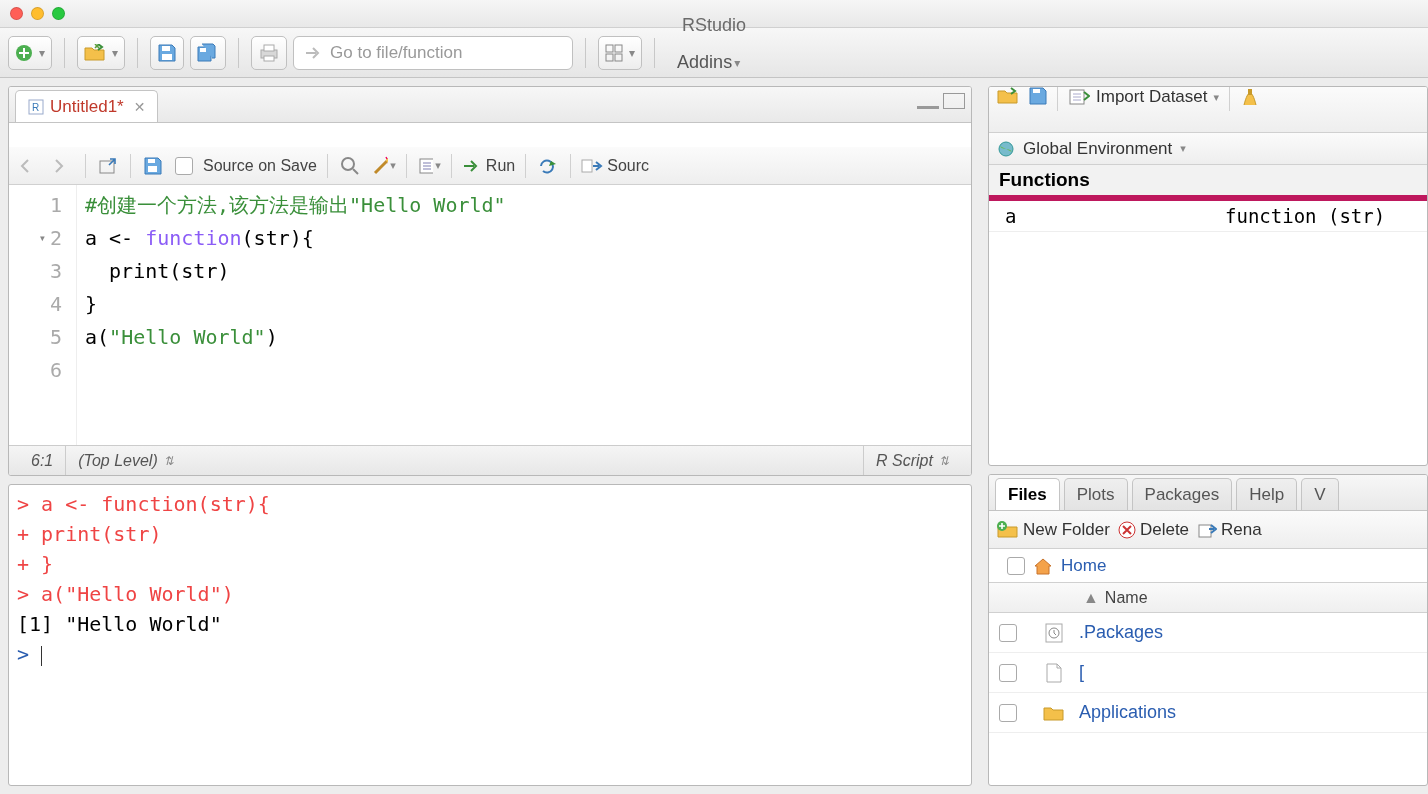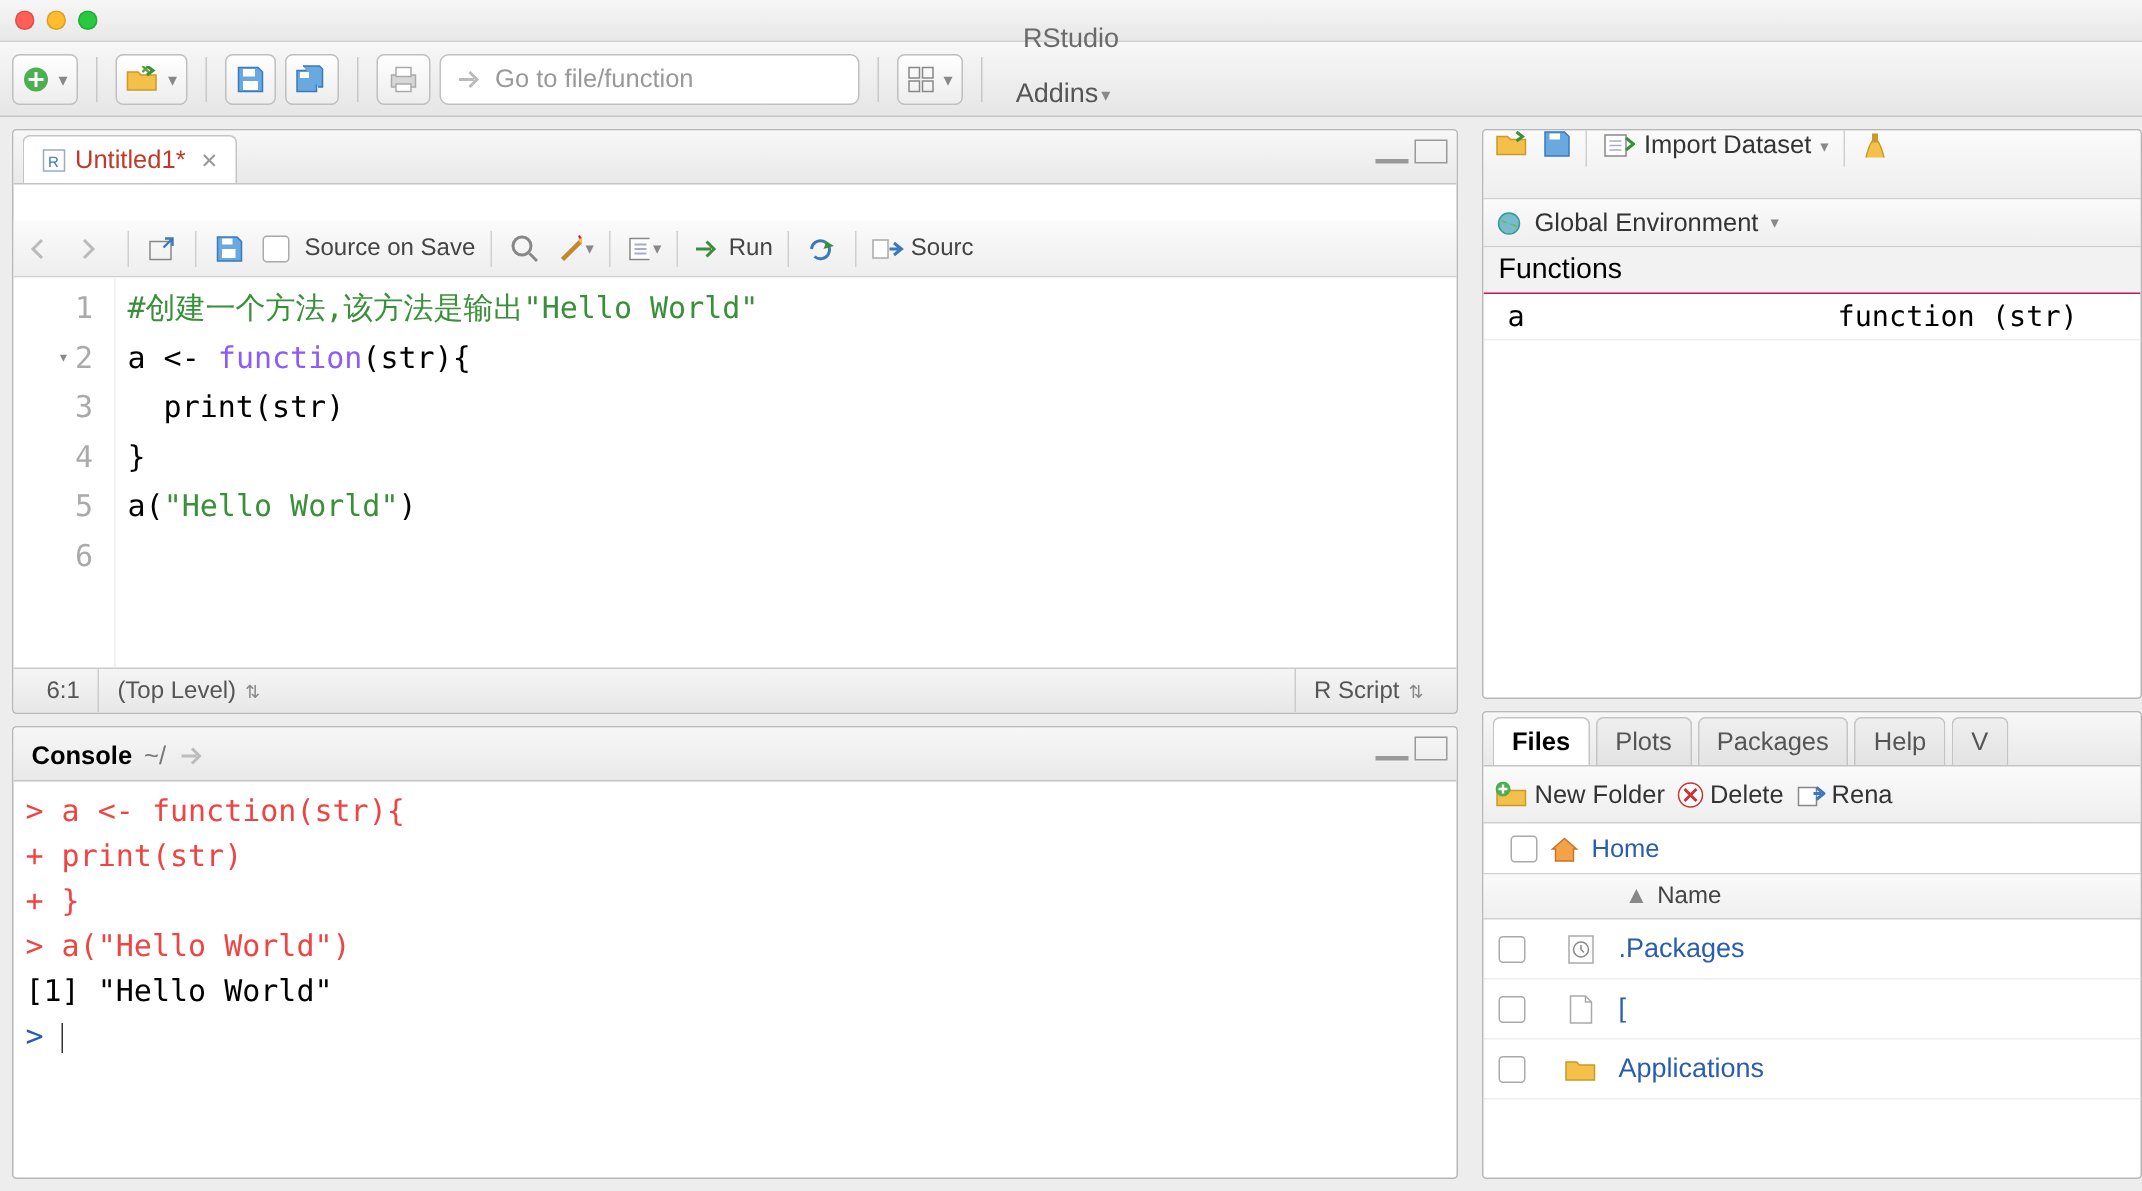--- a/index.html
+++ b/index.html
@@ -34,26 +34,26 @@
 .editor { display: flex; font-family: "Menlo", "Consolas", monospace; font-size: 20px; line-height: 33px; flex: 1; background: #fff; }
 .gutter { width: 68px; text-align: right; padding: 4px 14px 4px 4px; color: #aaa; border-right: 1px solid #eee; user-select: none; }
 .gutter .gl { display: flex; justify-content: flex-end; align-items: center; gap: 4px; }
 .gutter .fold { color: #888; font-size: 12px; }
 .code { padding: 4px 8px; white-space: pre; }
 .c-comment { color: #3a8f3a; }
 .c-kw { color: #8b5cf6; }
 .c-str { color: #3a8f3a; }
 .statusbar { height: 30px; background: linear-gradient(#f5f5f5,#e7e7e7); border-top: 1px solid #ccc; display: flex; align-items: center; padding: 0 10px; font-size: 16px; color: #555; justify-content: space-between; }
 .statusbar .mid { display: flex; align-items: center; gap: 6px; }
-.sbcell { border-left: 1px solid #ccc; padding: 0 12px; height: 100%; display: flex; align-items: center; gap: 6px; }
+.sbcell { border-left: 1px solid #ccc; padding: 0 12px; height: 100%; display: flex; align-items: center; gap: 6px; font-style: italic; }
 .console-body { flex: 1; font-family: "Menlo","Consolas",monospace; font-size: 20px; line-height: 30px; padding: 4px 8px; overflow: hidden; }
 .cl-blue { color: #ef4444; }
 .envtb { height: 46px; background: linear-gradient(#fbfbfb,#eeeeee); border-bottom: 1px solid #d0d0d0; display: flex; align-items: flex-start; padding: 0 8px; gap: 10px; font-size: 17px; color: #333; }
 .envsel { height: 32px; background: linear-gradient(#fbfbfb,#eeeeee); border-bottom: 1px solid #d0d0d0; display: flex; align-items: center; padding: 0 8px; gap: 8px; font-size: 17px; color: #333; }
-.envhead { background: #f2f2f2; font-weight: normal; font-size: 19px; padding: 4px 10px; border-bottom: 1px solid #be185d; }
+.envhead { background: #f2f2f2; font-weight: bold; font-size: 19px; padding: 4px 10px; border-bottom: 6px solid #be185d; }
 .envrow { display: grid; grid-template-columns: 220px 1fr; border-bottom: 1px solid #eee; font-family: "Menlo","Consolas",monospace; font-size: 19px; }
 .envrow div { padding: 4px 16px; }
 .filetb { height: 38px; background: linear-gradient(#fbfbfb,#eeeeee); border-bottom: 1px solid #d0d0d0; display: flex; align-items: center; padding: 0 8px; gap: 8px; font-size: 17px; color: #333; }
 .filecrumb { height: 34px; border-bottom: 1px solid #d0d0d0; display: flex; align-items: center; padding: 0 8px; gap: 8px; font-size: 17px; }
 .filecrumb a { color: #2a5db0; text-decoration: none; }
 .filehdrow { height: 30px; border-bottom: 1px solid #d0d0d0; display: grid; grid-template-columns: 40px 50px 1fr; align-items: center; font-size: 16px; color: #444; background: linear-gradient(#fafafa,#efefef); }
 .filehdrow .namecol { display: flex; align-items: center; gap: 6px; padding-left: 4px; }
 .filerow { height: 40px; border-bottom: 1px solid #eee; display: grid; grid-template-columns: 40px 50px 1fr; align-items: center; font-size: 18px; }
 .filerow a { color: #2a5db0; text-decoration: none; }
 .filerow .fico { display: flex; justify-content: center; }
@@ -255,35 +255,20 @@
       <span style="font-size:12px;color:#888">⇅</span>
     </div>
     <div class="sbcell">
       <span>R Script</span>
       <span style="font-size:12px;color:#888">⇅</span>
     </div>
   </div>
 </div>
 
 <div class="pane" style="flex:1">
-  <div class="tabbar">
-    <div style="display:flex;align-items:center;gap:8px;padding:6px 6px;font-size:17px">
-      <b>Console</b>
-      <span style="color:#777">~/</span>
-      <span class="ico" style="color:#bbb">
-        <svg width="18" height="14">
-                <path d="M2 7h10M9 2l5 5-5 5" fill="none" stroke="#bbb" stroke-width="2"></path>
-              </svg>
-      </span>
-    </div>
-    <div class="winicons">
-      <span class="mini"></span>
-      <span></span>
-    </div>
-  </div>
   <div class="console-body">
 <div class="cl-blue">&gt; a &lt;- function(str){</div>
 <div class="cl-blue">+   print(str)</div>
 <div class="cl-blue">+ }</div>
 <div class="cl-blue">&gt; a("Hello World")</div>
 <div>[1] "Hello World"</div>
 <div><span class="prompt">&gt; </span><span style="border-left:1px solid #333;height:20px;display:inline-block;vertical-align:middle"></span></div>
   </div>
 </div>
 

